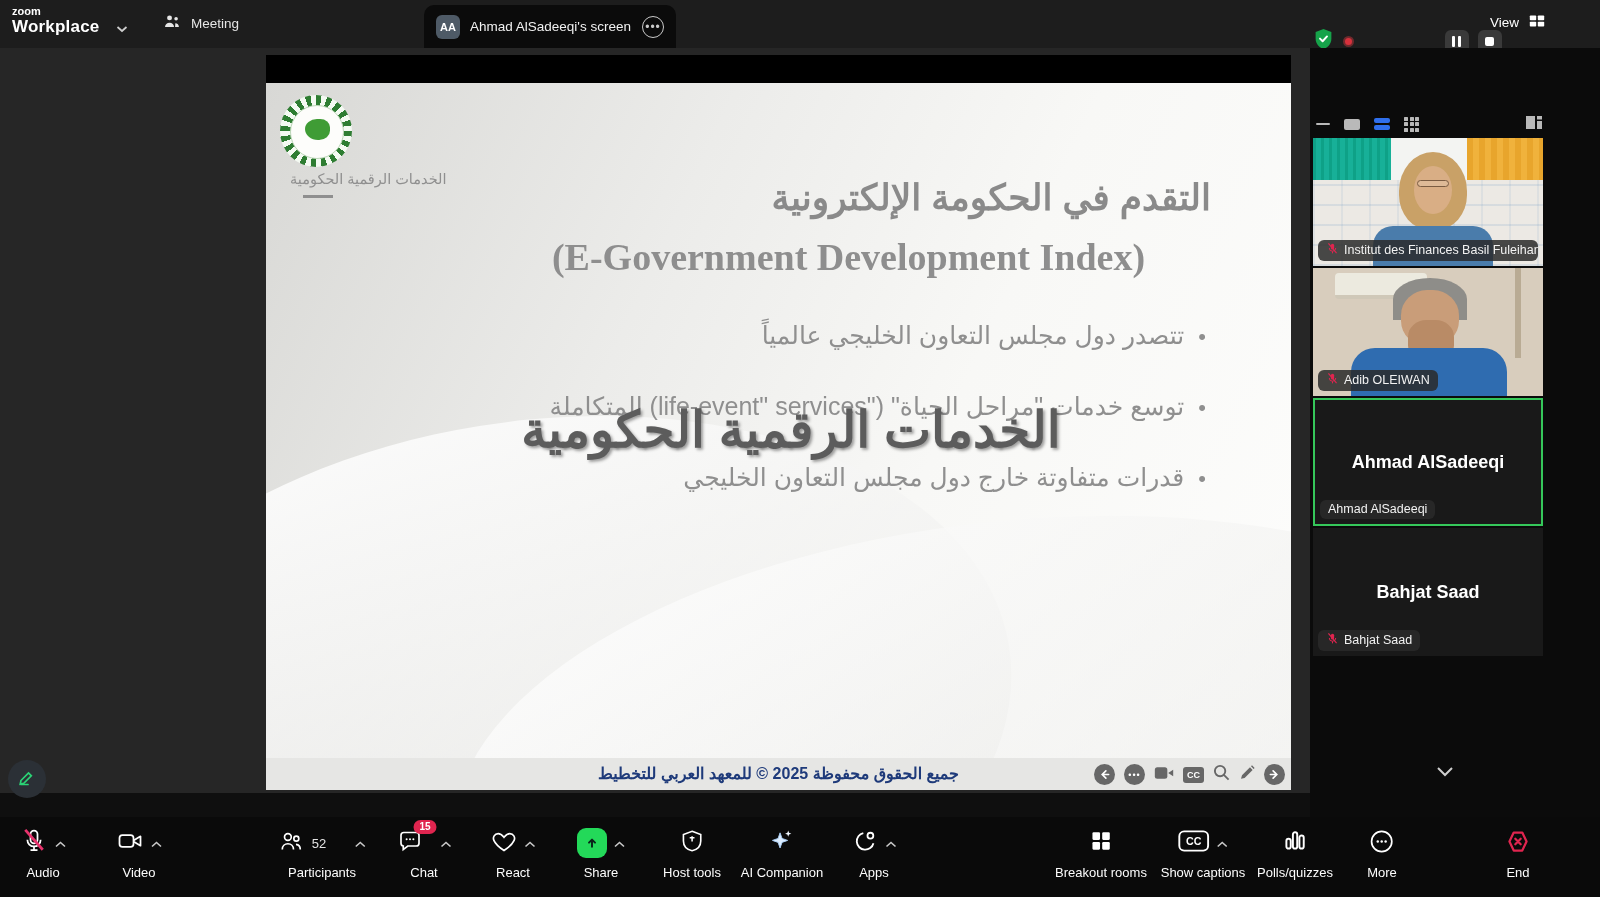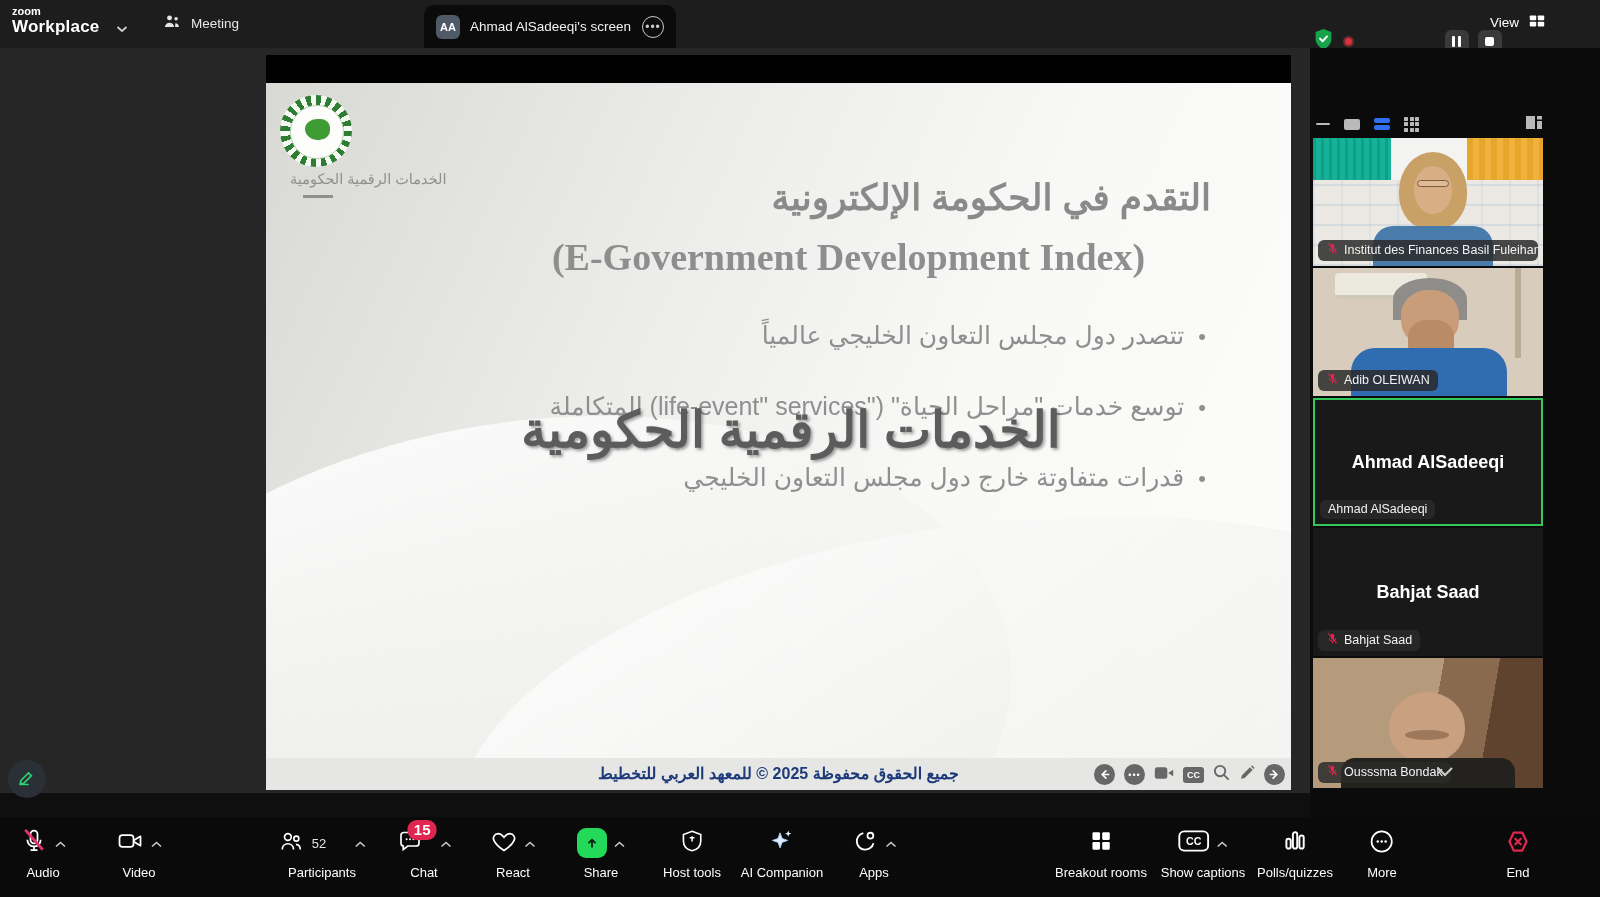--- a/index.html
+++ b/index.html
@@ -101,21 +101,21 @@
   .sb-scroll { position:absolute; left:115px; top:712px; width:40px; height:22px; display:flex; align-items:center; justify-content:center; }
 
   
   .toolbar { position:absolute; left:0; top:817px; width:1600px; height:80px; background:#0a0a0a; }
   .tb-item { position:absolute; top:11px; transform:translateX(-50%); display:flex; flex-direction:column; align-items:center; gap:7px; }
   .icon-row { height:30px; display:flex; align-items:center; gap:7px; }
   .tb-label { font-size:13px; color:#fdfdfd; white-space:nowrap; }
   .tb-label.dim { color:#9b9b9b; }
   .pcount { color:#e3e3e3; font-size:13px; }
   .chat-wrap { position:relative; }
-  .chat-badge { position:absolute; top:-8px; right:-13px; background:#e0254f; color:#fff; font-size:15px; font-weight:700; padding:1.5px 6px; border-radius:9px; }
+  .chat-badge { position:absolute; top:-8px; right:-13px; background:#e0254f; color:#fff; font-size:10px; font-weight:700; padding:1.5px 6px; border-radius:9px; }
   .share-ico { width:30px; height:30px; border-radius:9px; background:#23d959; display:flex; align-items:center; justify-content:center; }
   .rec-outline { width:26px; height:26px; border:1.8px solid #fff; border-radius:8px; display:flex; align-items:center; justify-content:center; gap:3px; }
   .rec-outline .bar { width:3px; height:10px; background:#fff; border-radius:1px; }
   .rec-outline .sq { width:10px; height:10px; background:#fff; border-radius:2px; }
 </style>
 </head>
 <body>
 
 <div class="screen">
 
@@ -322,37 +322,20 @@
               <path d="M12 3a3 3 0 0 1 3 3v5a3 3 0 0 1-6 0V6a3 3 0 0 1 3-3z" fill="#e0254f"></path>
               <path d="M6 11a6 6 0 0 0 12 0" stroke="#e0254f" fill="none" stroke-width="1.8"></path>
               <line x1="12" y1="17" x2="12" y2="21" stroke="#e0254f" stroke-width="1.8"></line>
               <line x1="4.5" y1="2.5" x2="19.5" y2="20.5" stroke="#e0254f" stroke-width="2.2"></line>
             </svg>
         </span>
         <span>Bahjat Saad</span>
       </div>
     </div>
 
-    <div class="tile t5">
-      <div class="v5-bg"></div>
-      <div class="v5-head"></div>
-      <div class="v5-brow"></div>
-      <div class="v5-body"></div>
-      <div class="tile-label">
-        <span>
-          <svg width="13" height="13" viewBox="0 0 24 24">
-              <path d="M12 3a3 3 0 0 1 3 3v5a3 3 0 0 1-6 0V6a3 3 0 0 1 3-3z" fill="#e0254f"></path>
-              <path d="M6 11a6 6 0 0 0 12 0" stroke="#e0254f" fill="none" stroke-width="1.8"></path>
-              <line x1="12" y1="17" x2="12" y2="21" stroke="#e0254f" stroke-width="1.8"></line>
-              <line x1="4.5" y1="2.5" x2="19.5" y2="20.5" stroke="#e0254f" stroke-width="2.2"></line>
-            </svg>
-        </span>
-        <span>Ousssma Bondak</span>
-      </div>
-    </div>
 
     <div class="sb-scroll">
       <svg width="18" height="11">
           <polyline points="2,2 9,9 16,2" stroke="#cfcfcf" stroke-width="2" fill="none"></polyline>
         </svg>
     </div>
   </aside>
 
   <footer class="toolbar">
 

